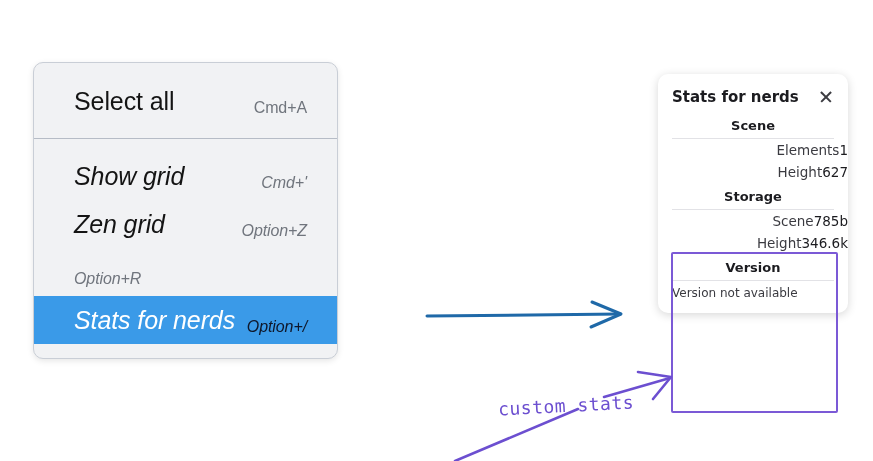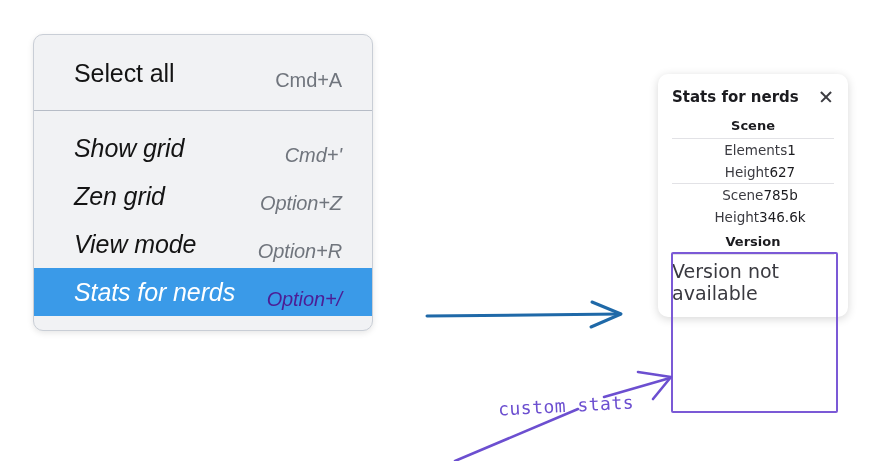--- a/index.html
+++ b/index.html
@@ -13,22 +13,22 @@
     position: relative;
     overflow: hidden;
     font-family: "Liberation Sans", sans-serif;
     -webkit-font-smoothing: antialiased;
   }
 
   
   #context-menu {
     position: absolute;
     left: 33px;
-    top: 34px;
-    width: 340px;
+    top: 62px;
+    width: 305px;
     background: #f1f2f4;
     border: 1px solid #c9ced6;
     border-radius: 10px;
     box-shadow: 0 2px 6px rgba(0,0,0,0.10);
     overflow: hidden;
     box-sizing: border-box;
   }
   .menu-section {
     padding: 0;
   }
@@ -54,30 +54,30 @@
     padding: 0 30px 0 40px;
     box-sizing: border-box;
     cursor: default;
   }
   .menu-item .label {
     font-size: 25px;
     color: #141414;
     letter-spacing: -0.1px;
   }
   .menu-item .shortcut {
-    font-size: 20px;
+    font-size: 16px;
     color: #70757d;
     letter-spacing: -0.1px;
     margin-top: 14px;
   }
   .menu-item.selected {
     background: #3a9ae8;
   }
   .menu-item.selected .label { color: #ffffff; }
-  .menu-item.selected .shortcut { color: #4c1d95; }
+  .menu-item.selected .shortcut { color: #0f172a; }
 
   
   #stats-panel {
     position: absolute;
     left: 658px;
     top: 74px;
     width: 190px;
     background: #ffffff;
     border-radius: 10px;
     box-shadow: 0 2px 10px rgba(0,0,0,0.16);
@@ -122,29 +122,29 @@
     color: #1b1b1f;
     padding: 6px 14px 5px 14px;
   }
   .hr {
     height: 1px;
     background: #e2e2e6;
     margin: 0 14px;
   }
   .kv {
     display: flex;
-    justify-content: center;
+    justify-content: flex-end;
     align-items: baseline;
     font-size: 13.5px;
     color: #3a3a40;
     padding: 3px 0 3px 14px;
   }
   .kv .v { color: #1b1b1f; }
   .single-line {
-    font-size: 19px;
+    font-size: 12px;
     color: #3a3a40;
     padding: 5px 14px 3px 14px;
   }
 
   
   #custom-stats-box {
     position: absolute;
     left: 671px;
     top: 252px;
     width: 167px;
@@ -193,21 +193,20 @@
   <div class="menu-section second">
     <div class="menu-item">
       <span class="label">Show grid</span>
       <span class="shortcut">Cmd+'</span>
     </div>
     <div class="menu-item">
       <span class="label">Zen grid</span>
       <span class="shortcut">Option+Z</span>
     </div>
     <div class="menu-item">
-      <span class="label">View mode</span>
       <span class="shortcut">Option+R</span>
     </div>
     <div class="menu-item selected">
       <span class="label">Stats for nerds</span>
       <span class="shortcut">Option+/</span>
     </div>
   </div>
 
 </div>
 
@@ -222,20 +221,21 @@
   <div class="hr"></div>
   <div class="kv">
     <span class="k">Elements</span>
     <span class="v">1</span>
   </div>
   <div class="kv">
     <span class="k">Height</span>
     <span class="v">627</span>
   </div>
 
+  <div class="sec-head">Storage</div>
   <div class="hr"></div>
   <div class="kv">
     <span class="k">Scene</span>
     <span class="v">785b</span>
   </div>
   <div class="kv">
     <span class="k">Height</span>
     <span class="v">346.6k</span>
   </div>
 

